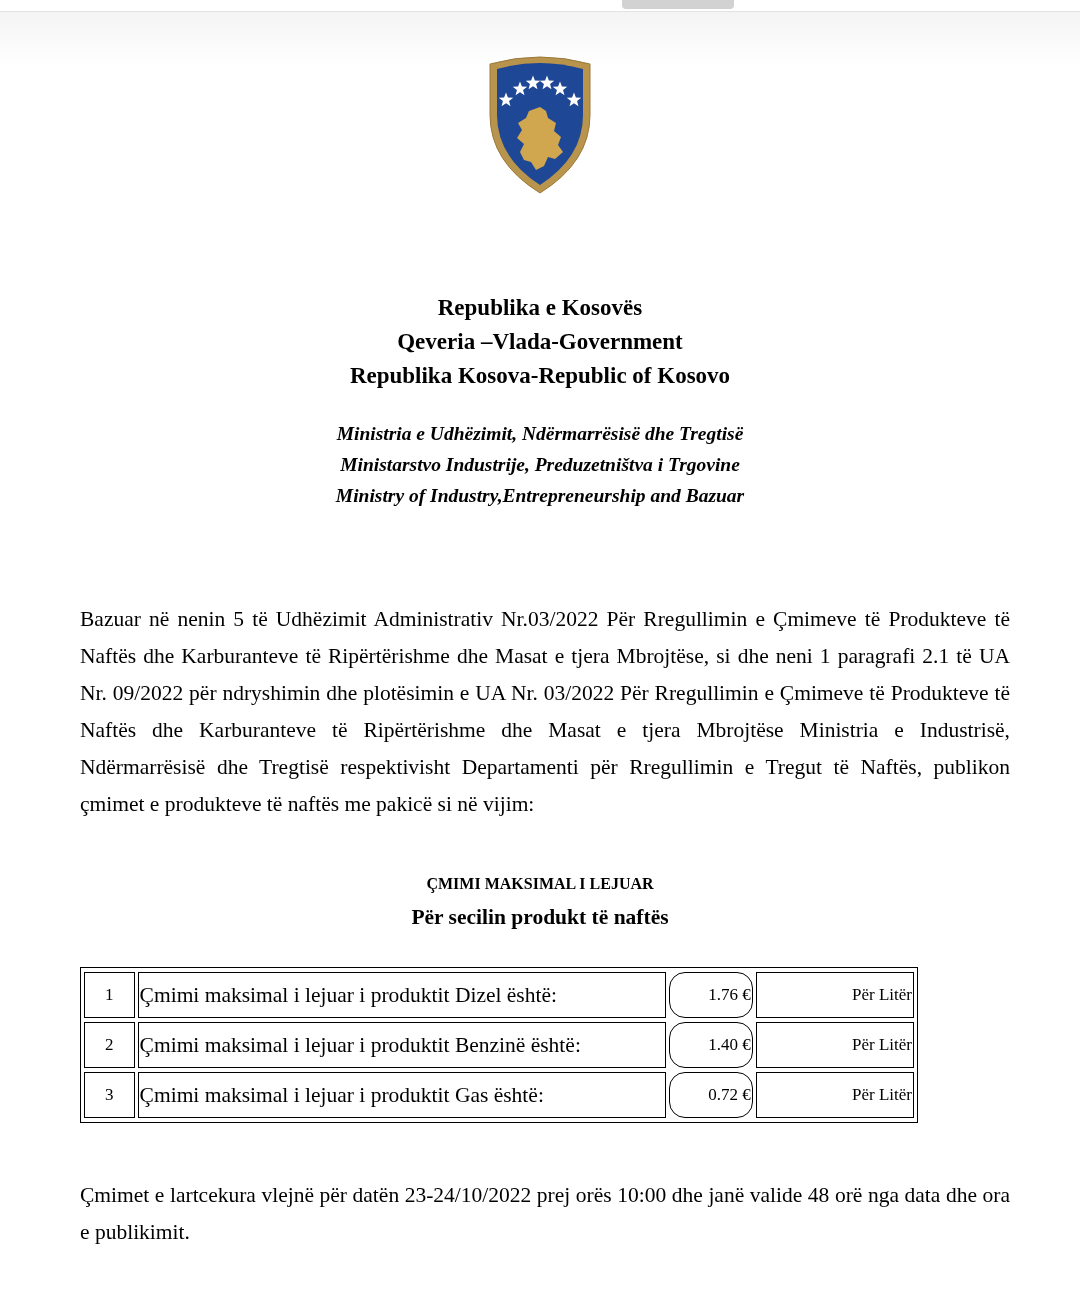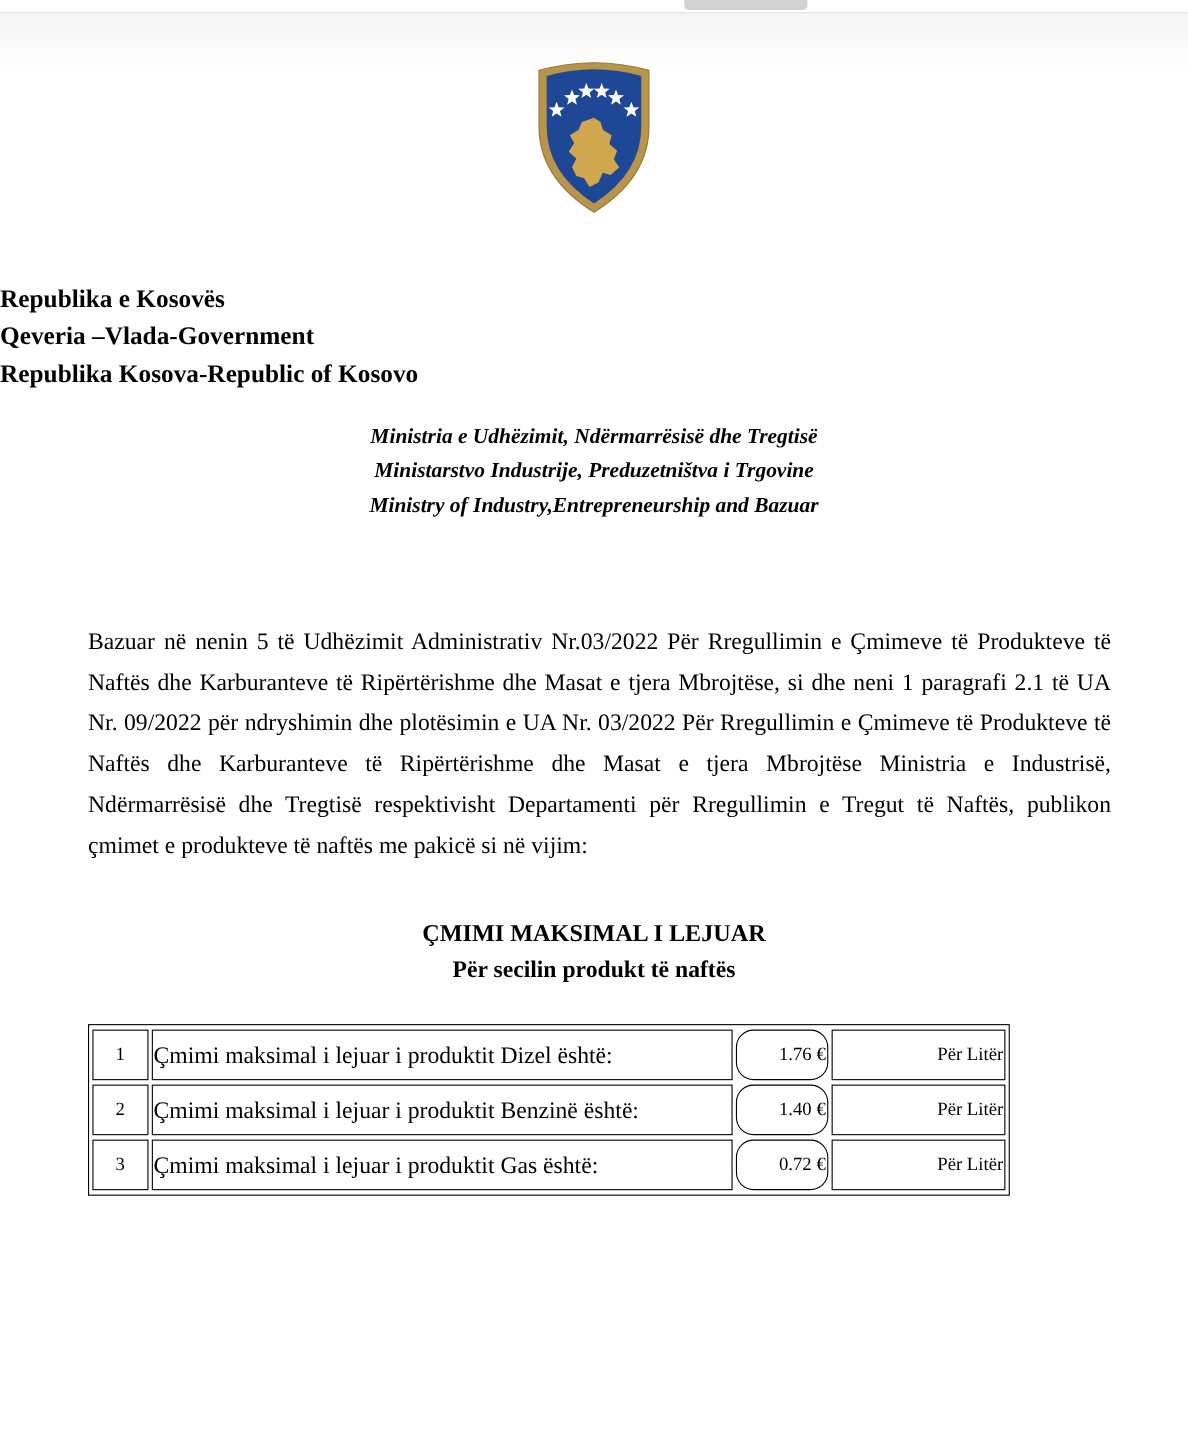--- a/index.html
+++ b/index.html
@@ -38,21 +38,22 @@
   }
   
   .emblem-wrap {
     padding-top: 45px;
     display: flex;
     justify-content: center;
   }
   .emblem-wrap svg { display: block; }
   
   .gov-header {
-    margin-top: 60px;
+    margin-top: 96px;
+    text-align: center;
     font-weight: bold;
     font-size: 23px;
     line-height: 34px;
   }
   .ministry-header {
     margin-top: 25px;
     text-align: center;
     font-weight: bold;
     font-style: italic;
     font-size: 19.5px;
@@ -63,21 +64,21 @@
     margin: 90px 70px 0 80px;
     font-size: 21.5px;
     line-height: 37px;
     text-align: justify;
   }
   .doc-title {
     margin-top: 44px;
     text-align: center;
     font-weight: bold;
   }
-  .doc-title .t1 { font-size: 22px; line-height: 34px; }
+  .doc-title .t1 { font-size: 16px; line-height: 34px; }
   .doc-title .t2 { font-size: 21.5px; line-height: 32px; }
   
   table.price-table {
     margin: 34px 0 0 80px;
     border-collapse: separate;
     border-spacing: 3px 4px;
     border: 1px solid #000;
     width: 838px;
   }
   table.price-table td {
@@ -162,14 +163,15 @@
       </tr>
       <tr>
         <td class="col-num">3</td>
         <td class="col-label">Çmimi maksimal i lejuar i produktit Gas është:</td>
         <td class="col-price">0.72 €</td>
         <td class="col-unit">Për Litër</td>
       </tr>
     </tbody>
   </table>
 
+  <p class="footer-paragraph">Çmimet e lartcekura vlejnë për datën 23-24/10/2022 prej orës 10:00 dhe janë valide 48 orë nga data dhe ora e publikimit.</p>
 
 </div>
 
 </body></html>

